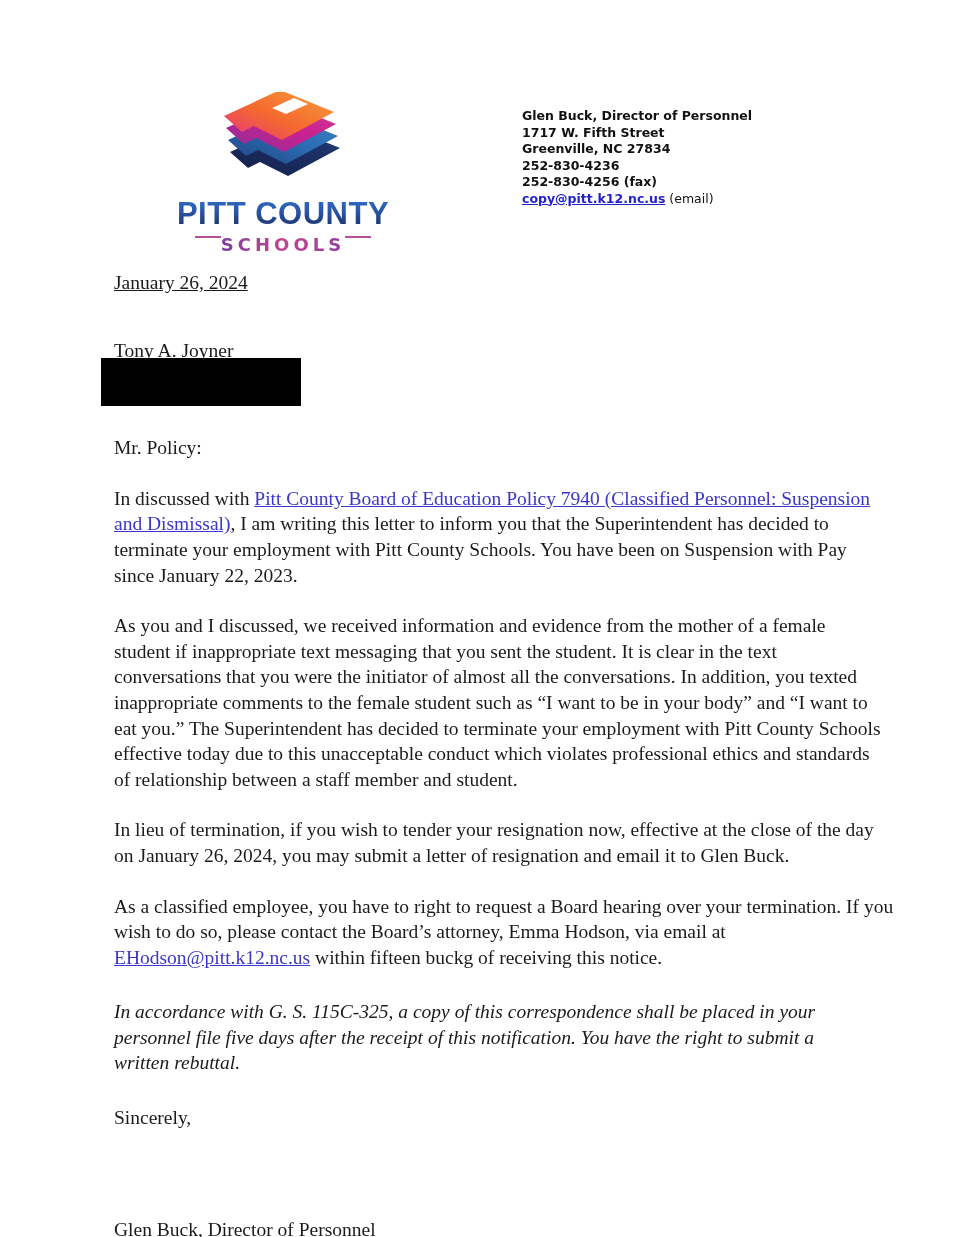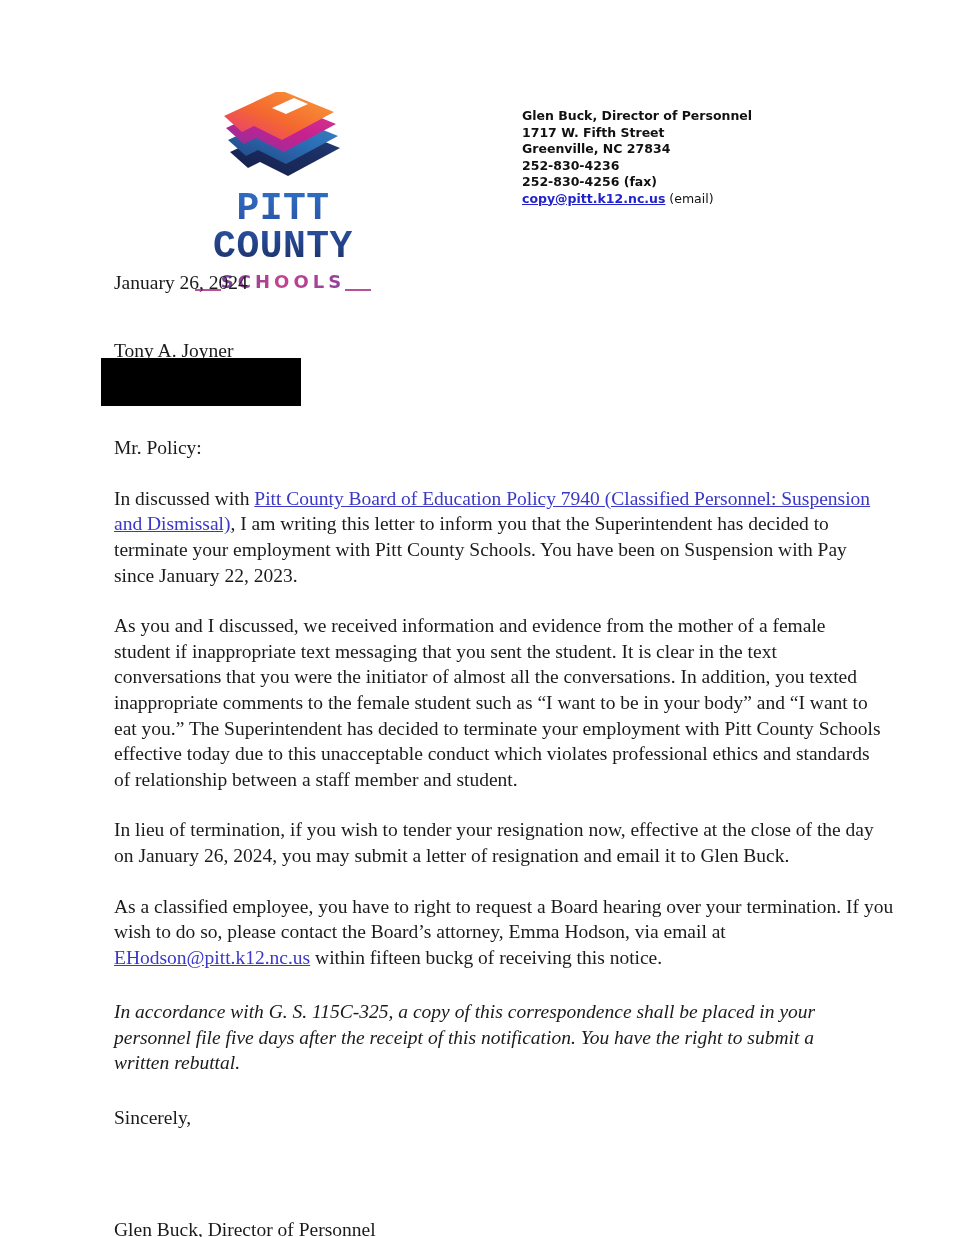--- a/index.html
+++ b/index.html
@@ -49,33 +49,34 @@
 
   .logo-wordmark {
     position: absolute;
     left: 0;
     top: 98px;
     width: 240px;
     text-align: center;
     line-height: 1;
   }
   .wordmark-main {
-    font-family: Liberation Mono, monospace;
+    font-family: Liberation Sans, sans-serif;
     font-weight: bold;
-    font-size: 38px;
+    font-size: 31px;
     letter-spacing: 0.5px;
     background: linear-gradient(180deg, #2f6fc4 0%, #2a54a8 45%, #1b2f63 100%);
     -webkit-background-clip: text;
     background-clip: text;
     color: transparent;
     display: block;
+    margin-top: 8px;
   }
   .wordmark-sub {
     display: flex;
-    align-items: flex-end;
+    align-items: flex-start;
     justify-content: center;
     gap: 0;
     margin-top: 7px;
   }
   .wordmark-sub .rule {
     width: 26px;
     height: 2px;
     background: #b84f9b;
   }
   .wordmark-sub .sub-text {
@@ -115,21 +116,21 @@
   .body-text {
     position: absolute;
     left: 114px;
     top: 270px;
     width: 770px;
     font-size: 19.5px;
     line-height: 25.6px;
     color: #1b1b1b;
   }
 
-  .date-line { margin: 0 0 0 0; }
+  .date-line { margin: 0 0 0 0; text-decoration: underline; }
 
   .recipient {
     margin: 42px 0 0 0;
     position: relative;
   }
 
   .redaction {
     position: absolute;
     left: -13px;
     top: 20px;

